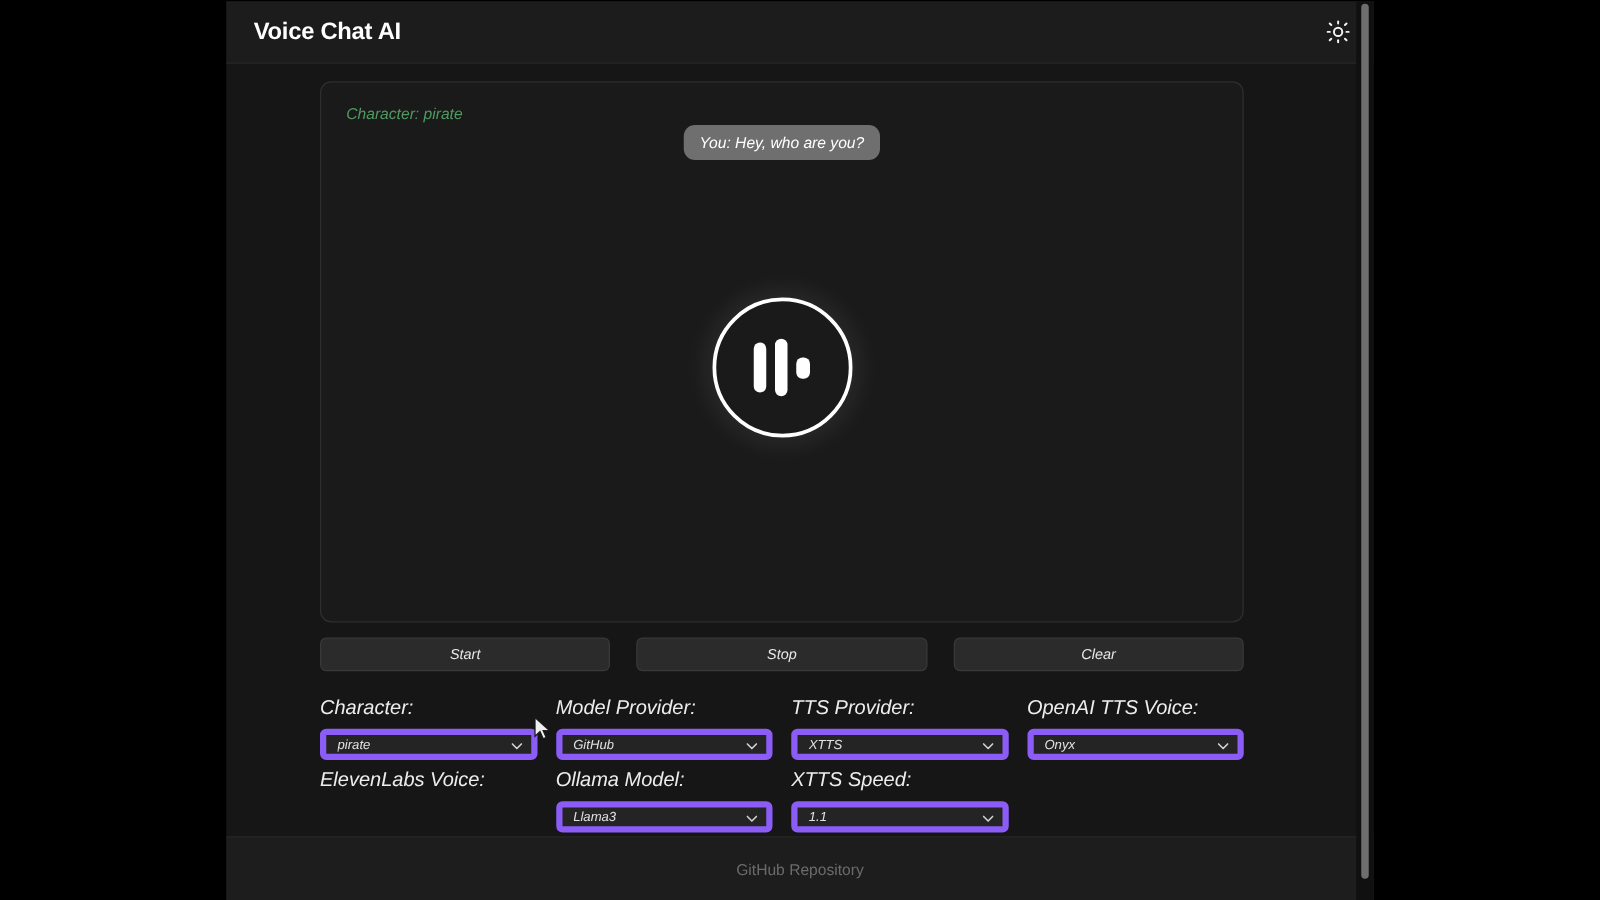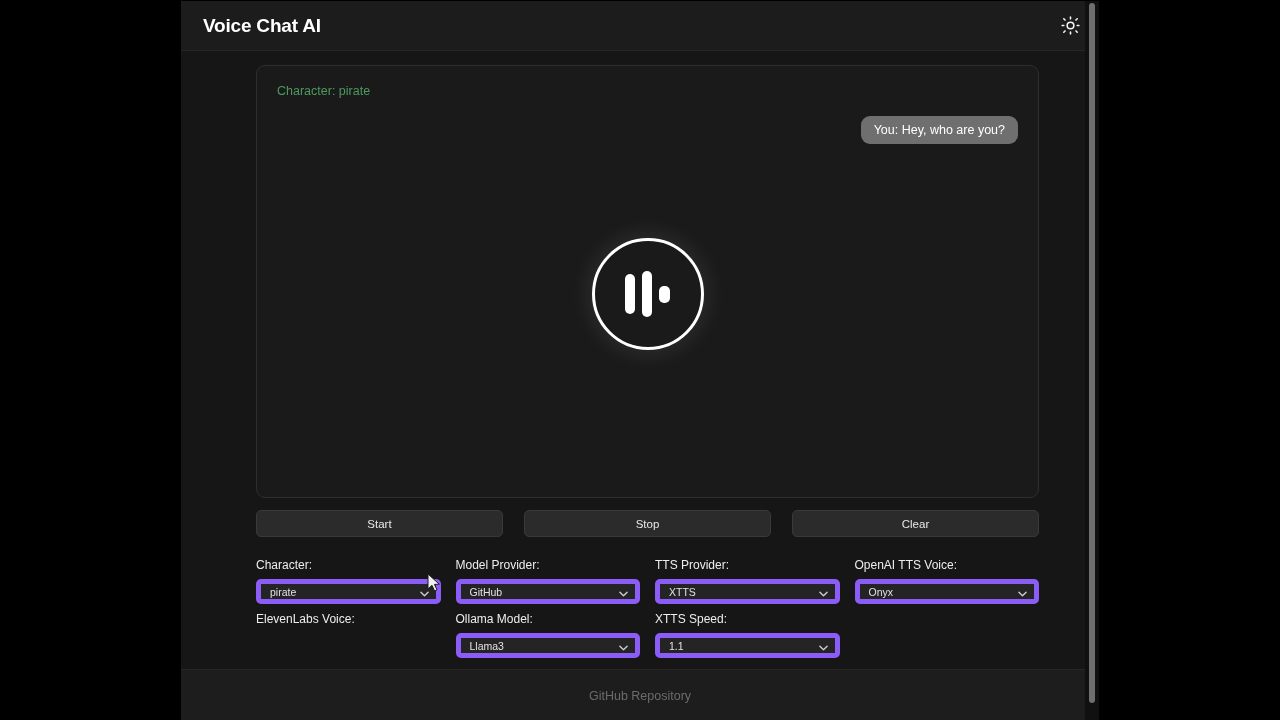--- a/index.html
+++ b/index.html
@@ -55,42 +55,43 @@
     height: 30px;
     display: flex;
     align-items: center;
     justify-content: center;
     cursor: pointer;
   }
   #theme-toggle svg { display: block; }
 
   
   #main {
-    padding: 14px 60px 0 75px;
+    padding: 14px 104px 0 75px;
+    font-style: italic;
   }
 
   
   #chat-panel {
     position: relative;
     height: 433px;
     background: #1a1a1a;
     border: 1px solid #2e2e2e;
     border-radius: 9px;
     padding: 18px 20px;
     overflow: hidden;
   }
   #character-banner {
     font-size: 12.5px;
     color: #4e9a5f;
   }
 
   .msg-row {
     display: flex;
-    justify-content: flex-end;
-    margin-top: 18px;
+    justify-content: center;
+    margin-top: 2px;
   }
   .bubble-user {
     background: #6f6f6f;
     color: #ffffff;
     font-size: 12.5px;
     border-radius: 9px;
     padding: 7px 13px;
     max-width: 420px;
   }
 
@@ -144,21 +145,21 @@
   
   #settings {
     display: grid;
     grid-template-columns: repeat(4, 1fr);
     column-gap: 15px;
     row-gap: 8px;
     margin-top: 21px;
   }
   .field { display: flex; flex-direction: column; }
   .field-label {
-    font-size: 12px;
+    font-size: 16px;
     color: #ededed;
     margin-bottom: 7px;
   }
   .select-box {
     position: relative;
     height: 25px;
     background: #242424;
     border: 5px solid #8b5cf6;
     border-radius: 5px;
     display: flex;

